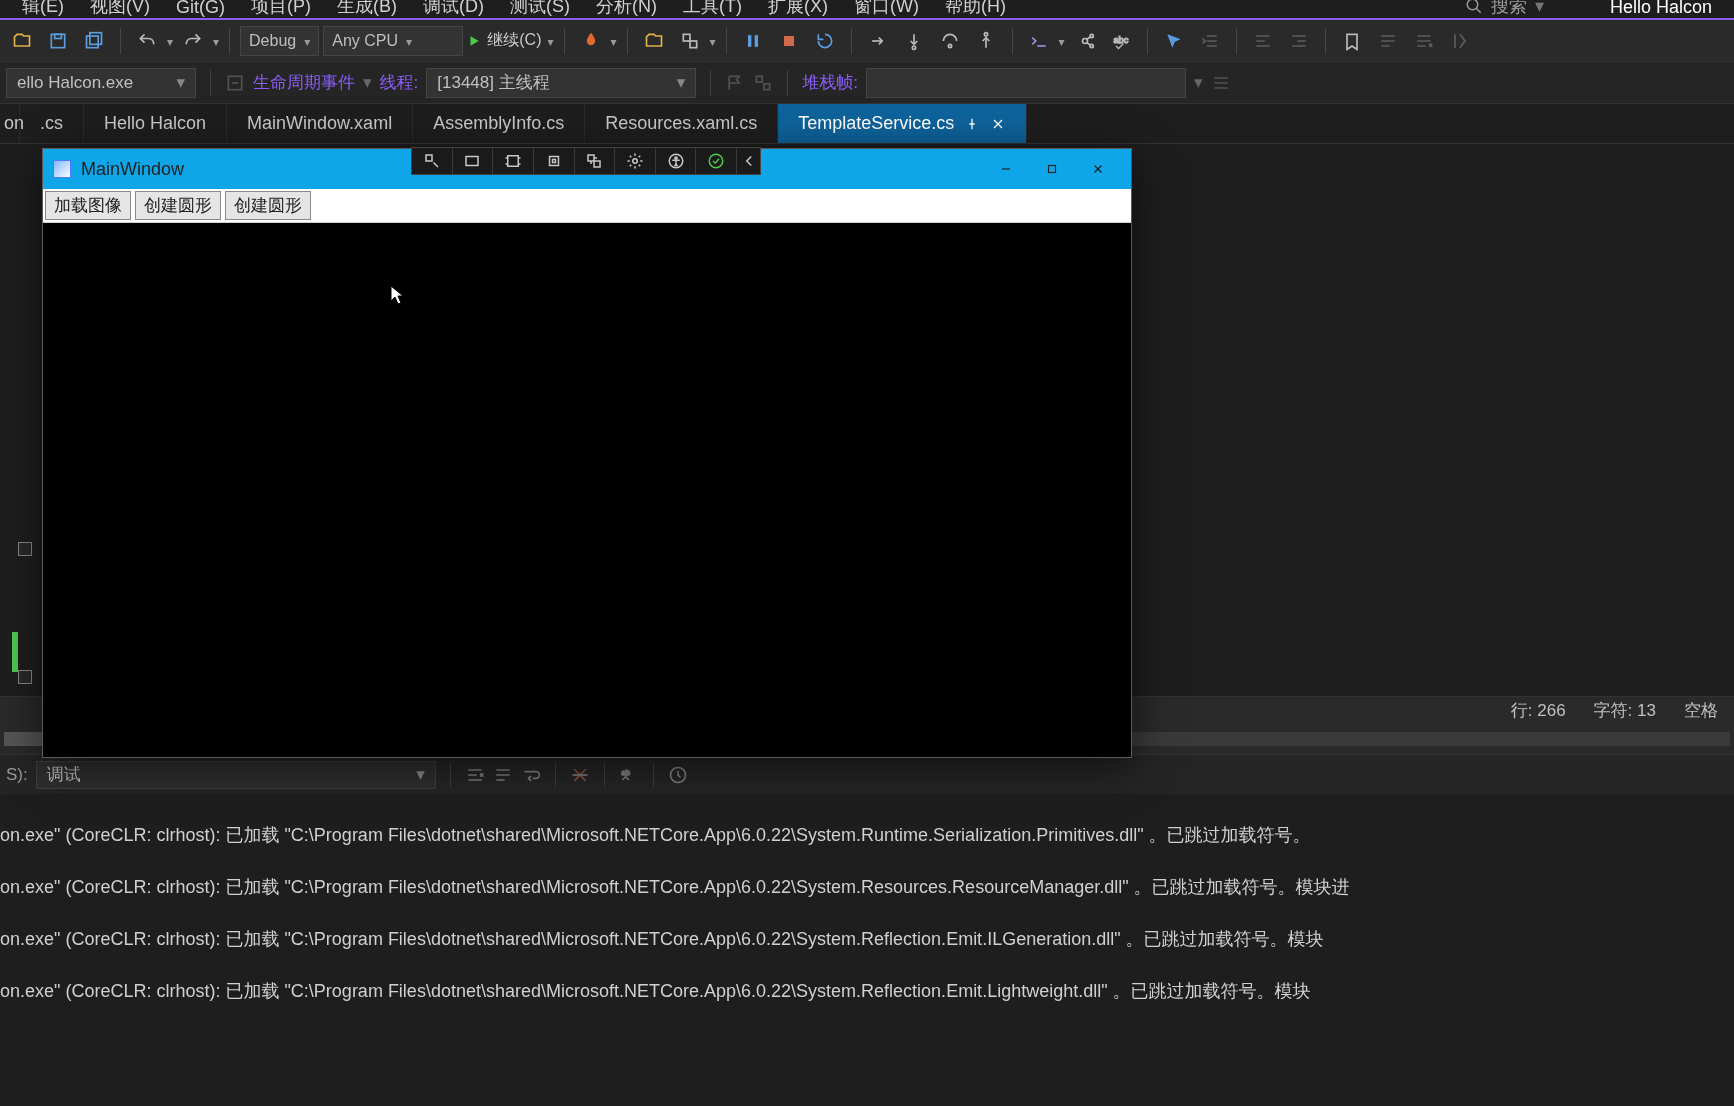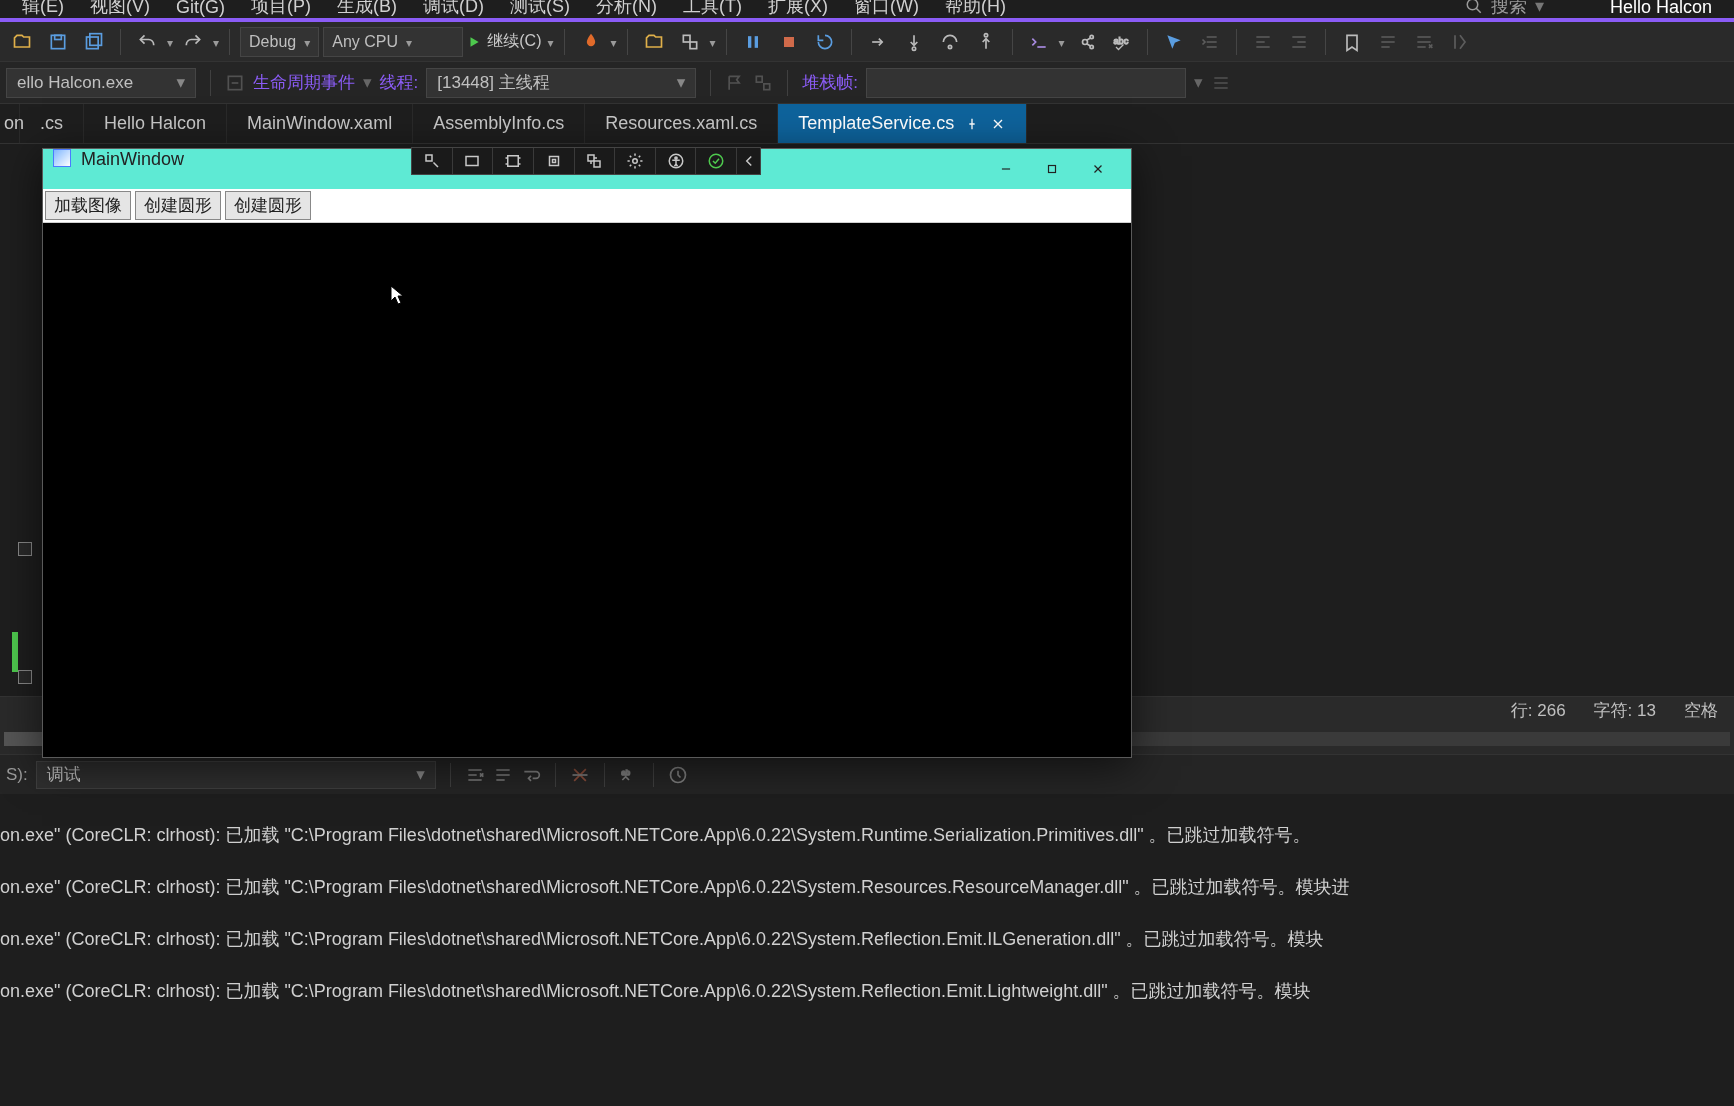--- a/index.html
+++ b/index.html
@@ -6,21 +6,21 @@
 body { width:1734px; height:1106px; background:#1e1e1e; color:#ccc; overflow:hidden; position:relative; }
 
 
 .menubar { height:18px; display:flex; align-items:flex-end; padding:0 22px; gap:26px; font-size:18px; color:#d0d0d0; }
 .menubar .item { cursor:default; white-space:nowrap; }
 .menubar .search { margin-left:auto; display:flex; align-items:center; gap:8px; color:#9a9a9a; }
 .menubar .search svg { width:18px; height:18px; }
 .menubar .appname { color:#fff; font-weight:400; margin-left:40px; }
 
 
-.toolbar { height:44px; border-top:4px solid #8b5cf6; border-bottom:1px solid #333; display:flex; align-items:center; padding:0 6px; gap:4px; background:#2a2a2a; }
+.toolbar { height:44px; border-top:2px solid #8b5cf6; border-bottom:1px solid #333; display:flex; align-items:center; padding:0 6px; gap:4px; background:#2a2a2a; }
 .toolbar .sep { width:1px; height:26px; background:#454545; margin:0 6px; }
 .toolbar .btn { width:32px; height:32px; display:flex; align-items:center; justify-content:center; border-radius:2px; }
 .toolbar .combo { height:30px; background:#333; border:1px solid #454545; color:#bfbfbf; display:flex; align-items:center; padding:0 8px; gap:8px; font-size:16px; }
 .toolbar .combo .caret { color:#888; }
 .toolbar .run { display:flex; align-items:center; gap:6px; color:#c8c8c8; font-size:16px; }
 .toolbar .run svg { width:14px; height:14px; }
 .toolbar svg { width:20px; height:20px; }
 .toolbar .muted svg { opacity:.35; }
 
 
@@ -60,21 +60,21 @@
 .outbar .lbl { color:#9a9a9a; }
 .outbar .combo { height:28px; background:#2f2f2f; border:1px solid #3f3f3f; display:flex; align-items:center; padding:0 10px; min-width:400px; justify-content:space-between; }
 .outbar .sep { width:1px; height:24px; background:#404040; margin:0 6px; }
 .outbar svg { width:20px; height:20px; opacity:.6; }
 
 
 .output { position:absolute; left:0; right:0; top:794px; bottom:0; background:#1e1e1e; font-family:Consolas,monospace; font-size:18px; color:#d0d0d0; white-space:pre; overflow:hidden; padding:2px 0 0 0; line-height:26px; }
 
 
 .childwin { position:absolute; left:42px; top:148px; width:1090px; height:610px; background:#fff; border:1px solid #5a5a5a; box-shadow:0 8px 40px rgba(0,0,0,.6); }
-.childwin .titlebar { height:40px; background:#5eead4; display:flex; padding:0 10px; font-size:18px; color:#222; }
+.childwin .titlebar { height:40px; background:#0ea5e9; display:flex; align-items:center; padding:0 10px; font-size:18px; color:#222; }
 .childwin .titlebar .icon { width:18px; height:18px; background:linear-gradient(135deg,#7fb6ff,#fff); border:1px solid #4a7aff; margin-right:10px; }
 .childwin .titlebar .spacer { flex:1; }
 .childwin .titlebar .wbtn { width:46px; height:40px; display:flex; align-items:center; justify-content:center; }
 .childwin .titlebar .wbtn svg { width:14px; height:14px; stroke:#222; }
 .childwin .btnrow { height:34px; background:#fff; display:flex; align-items:center; padding:0 2px; gap:4px; border-bottom:1px solid #d0d0d0; }
 .childwin .btnrow .wpfbtn { background:#e5e5e5; border:1px solid #888; padding:2px 8px; font-size:17px; color:#222; }
 .childwin .canvas { position:absolute; left:0; right:0; top:74px; bottom:0; background:#000; }
 
 
 .diagbar { position:absolute; left:411px; top:147px; width:350px; height:28px; background:#1a1a1a; border:1px solid #444; display:flex; align-items:center; }

